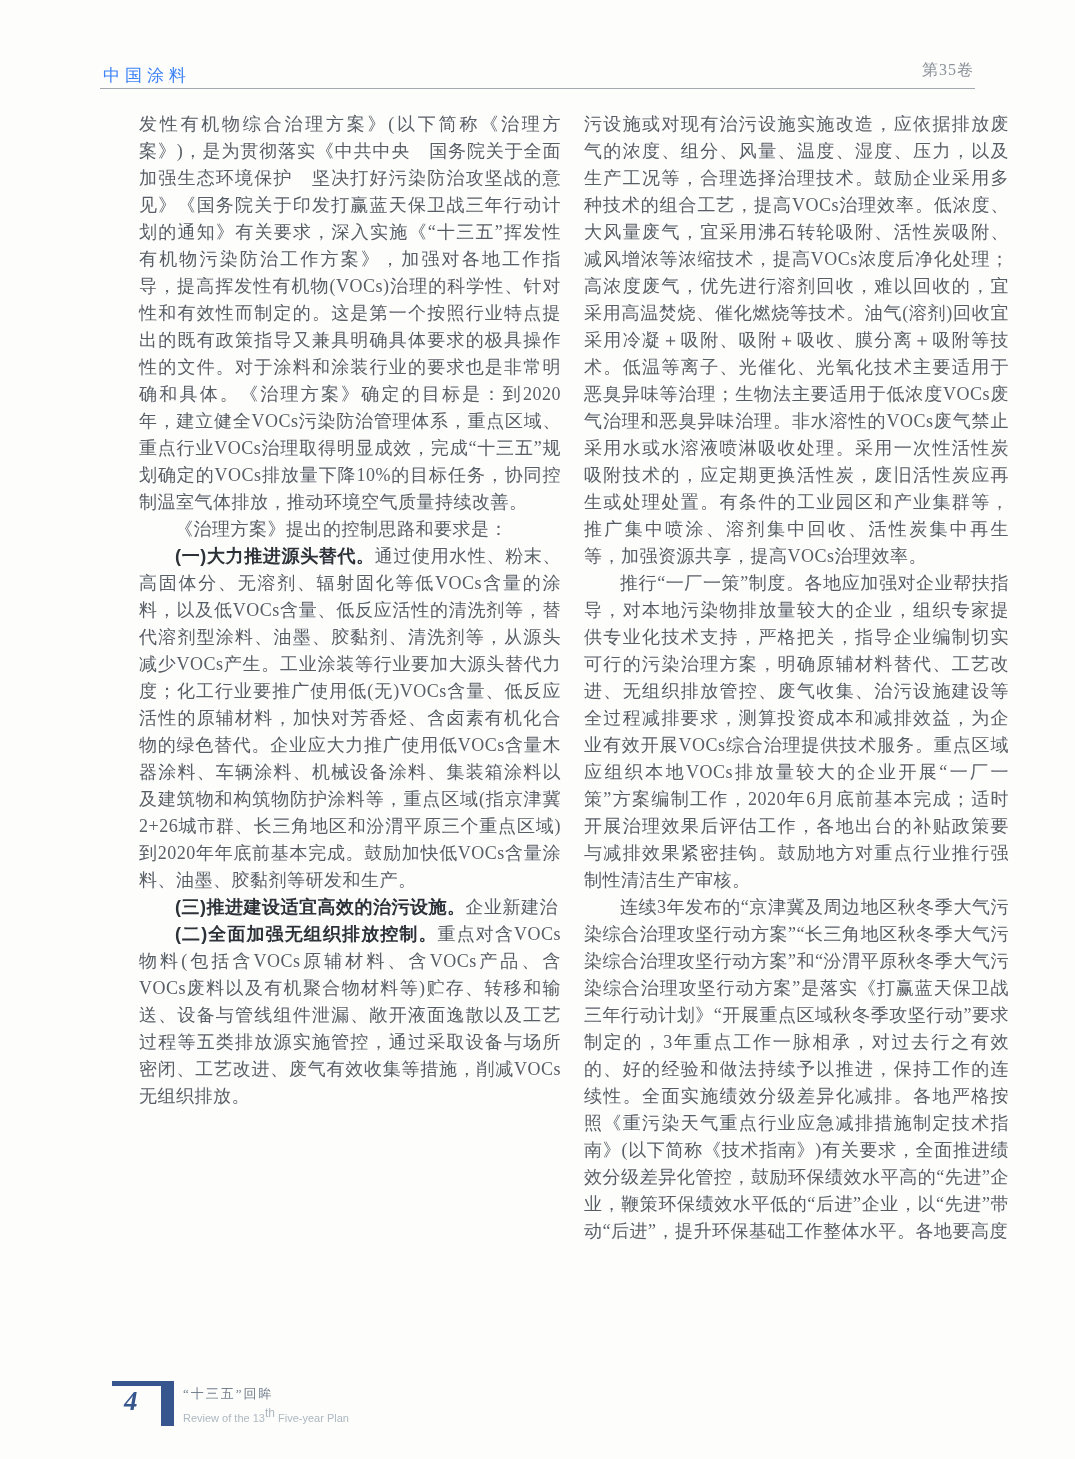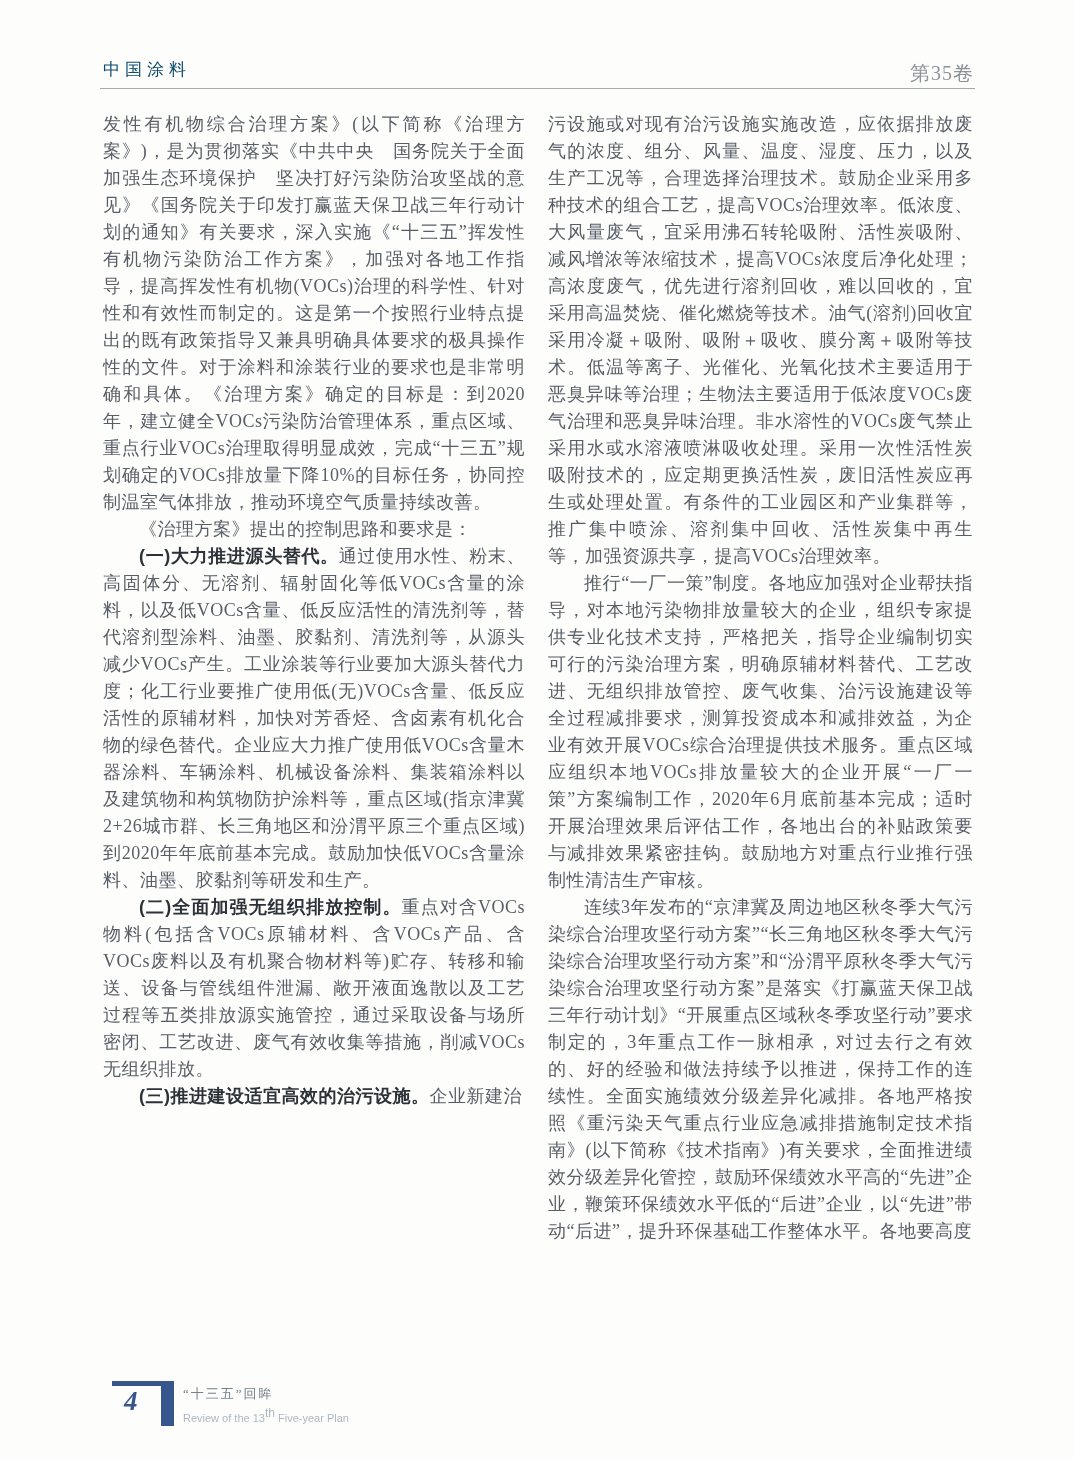--- a/index.html
+++ b/index.html
@@ -5,32 +5,32 @@
   html, body { margin:0; padding:0; background:#e9e9e9; }
   .page {
     position:relative;
     width:1075px; height:1459px;
     background:#fdfdfc;
     margin:0 auto;
     overflow:hidden;
     font-family:"Liberation Serif","DejaVu Serif",serif;
   }
   .header-left {
-    position:absolute; left:103px; top:58px;
-    font-size:17px; color:#0c4a6e; letter-spacing:5px;
+    position:absolute; left:103px; top:64px;
+    font-size:17px; color:#3b82f6; letter-spacing:5px;
   }
   .header-right {
     position:absolute; right:101px; top:60px;
-    font-size:20px; color:#8b9299; letter-spacing:1px;
+    font-size:16px; color:#8b9299; letter-spacing:1px;
   }
   .header-rule {
     position:absolute; left:100px; top:88px;
     width:875px; height:1px; background:#a3a9ae;
   }
-  .col { position:absolute; top:111px; }
+  .col { position:absolute; top:111px;margin-left:36px; }
   .col-left  { left:103px; width:422px; }
   .col-right { left:548px; width:425px; }
   .para {
     margin:0;
     font-size:18px; line-height:27px;
     color:#585e65;
     text-align:justify;
     text-justify:inter-ideograph;
     letter-spacing:0.5px;
   }
@@ -71,22 +71,22 @@
 <div class="page">
 
   <div class="header-left">中国涂料</div>
   <div class="header-right">第35卷</div>
   <div class="header-rule"></div>
 
   <div class="col col-left">
       <p class="para"><span class="text-run">发性有机物综合治理方案》(以下简称《治理方案》)，是为贯彻落实《中共中央　国务院关于全面加强生态环境保护　坚决打好污染防治攻坚战的意见》《国务院关于印发打赢蓝天保卫战三年行动计划的通知》有关要求，深入实施《“十三五”挥发性有机物污染防治工作方案》，加强对各地工作指导，提高挥发性有机物(VOCs)治理的科学性、针对性和有效性而制定的。这是第一个按照行业特点提出的既有政策指导又兼具明确具体要求的极具操作性的文件。对于涂料和涂装行业的要求也是非常明确和具体。《治理方案》确定的目标是：到2020年，建立健全VOCs污染防治管理体系，重点区域、重点行业VOCs治理取得明显成效，完成“十三五”规划确定的VOCs排放量下降10%的目标任务，协同控制温室气体排放，推动环境空气质量持续改善。</span></p>
       <p class="para indent"><span class="text-run">《治理方案》提出的控制思路和要求是：</span></p>
       <p class="para indent"><span class="lead">(一)大力推进源头替代。</span><span class="text-run">通过使用水性、粉末、高固体分、无溶剂、辐射固化等低VOCs含量的涂料，以及低VOCs含量、低反应活性的清洗剂等，替代溶剂型涂料、油墨、胶黏剂、清洗剂等，从源头减少VOCs产生。工业涂装等行业要加大源头替代力度；化工行业要推广使用低(无)VOCs含量、低反应活性的原辅材料，加快对芳香烃、含卤素有机化合物的绿色替代。企业应大力推广使用低VOCs含量木器涂料、车辆涂料、机械设备涂料、集装箱涂料以及建筑物和构筑物防护涂料等，重点区域(指京津冀2+26城市群、长三角地区和汾渭平原三个重点区域)到2020年年底前基本完成。鼓励加快低VOCs含量涂料、油墨、胶黏剂等研发和生产。</span></p>
+      <p class="para indent"><span class="lead">(三)推进建设适宜高效的治污设施。</span><span class="text-run">企业新建治</span></p>
       <p class="para indent"><span class="lead">(二)全面加强无组织排放控制。</span><span class="text-run">重点对含VOCs物料(包括含VOCs原辅材料、含VOCs产品、含VOCs废料以及有机聚合物材料等)贮存、转移和输送、设备与管线组件泄漏、敞开液面逸散以及工艺过程等五类排放源实施管控，通过采取设备与场所密闭、工艺改进、废气有效收集等措施，削减VOCs无组织排放。</span></p>
-      <p class="para indent"><span class="lead">(三)推进建设适宜高效的治污设施。</span><span class="text-run">企业新建治</span></p>
     </div>
   <div class="col col-right">
       <p class="para"><span class="text-run">污设施或对现有治污设施实施改造，应依据排放废气的浓度、组分、风量、温度、湿度、压力，以及生产工况等，合理选择治理技术。鼓励企业采用多种技术的组合工艺，提高VOCs治理效率。低浓度、大风量废气，宜采用沸石转轮吸附、活性炭吸附、减风增浓等浓缩技术，提高VOCs浓度后净化处理；高浓度废气，优先进行溶剂回收，难以回收的，宜采用高温焚烧、催化燃烧等技术。油气(溶剂)回收宜采用冷凝＋吸附、吸附＋吸收、膜分离＋吸附等技术。低温等离子、光催化、光氧化技术主要适用于恶臭异味等治理；生物法主要适用于低浓度VOCs废气治理和恶臭异味治理。非水溶性的VOCs废气禁止采用水或水溶液喷淋吸收处理。采用一次性活性炭吸附技术的，应定期更换活性炭，废旧活性炭应再生或处理处置。有条件的工业园区和产业集群等，推广集中喷涂、溶剂集中回收、活性炭集中再生等，加强资源共享，提高VOCs治理效率。</span></p>
       <p class="para indent"><span class="text-run">推行“一厂一策”制度。各地应加强对企业帮扶指导，对本地污染物排放量较大的企业，组织专家提供专业化技术支持，严格把关，指导企业编制切实可行的污染治理方案，明确原辅材料替代、工艺改进、无组织排放管控、废气收集、治污设施建设等全过程减排要求，测算投资成本和减排效益，为企业有效开展VOCs综合治理提供技术服务。重点区域应组织本地VOCs排放量较大的企业开展“一厂一策”方案编制工作，2020年6月底前基本完成；适时开展治理效果后评估工作，各地出台的补贴政策要与减排效果紧密挂钩。鼓励地方对重点行业推行强制性清洁生产审核。</span></p>
       <p class="para indent"><span class="text-run">连续3年发布的“京津冀及周边地区秋冬季大气污染综合治理攻坚行动方案”“长三角地区秋冬季大气污染综合治理攻坚行动方案”和“汾渭平原秋冬季大气污染综合治理攻坚行动方案”是落实《打赢蓝天保卫战三年行动计划》“开展重点区域秋冬季攻坚行动”要求制定的，3年重点工作一脉相承，对过去行之有效的、好的经验和做法持续予以推进，保持工作的连续性。全面实施绩效分级差异化减排。各地严格按照《重污染天气重点行业应急减排措施制定技术指南》(以下简称《技术指南》)有关要求，全面推进绩效分级差异化管控，鼓励环保绩效水平高的“先进”企业，鞭策环保绩效水平低的“后进”企业，以“先进”带动“后进”，提升环保基础工作整体水平。各地要高度</span></p>
     </div>
 
   <div class="footer">
     <div class="pn-box">
       <div class="pn-top-bar"></div>

